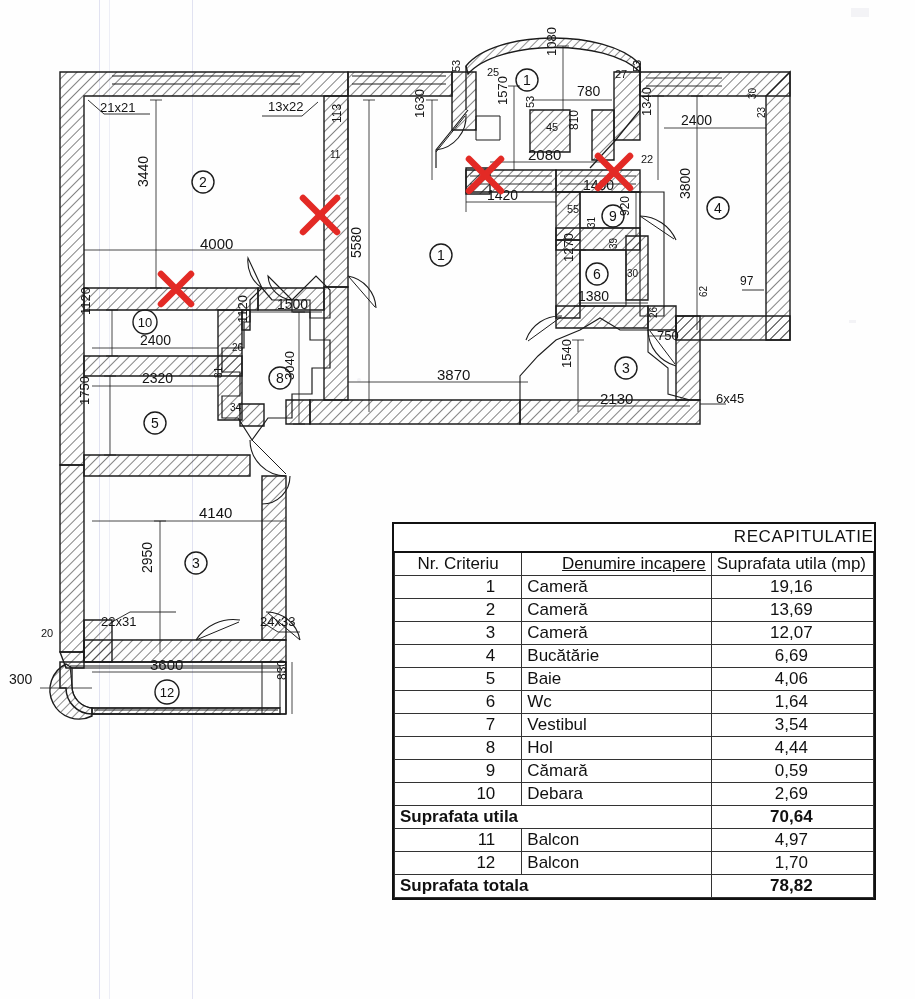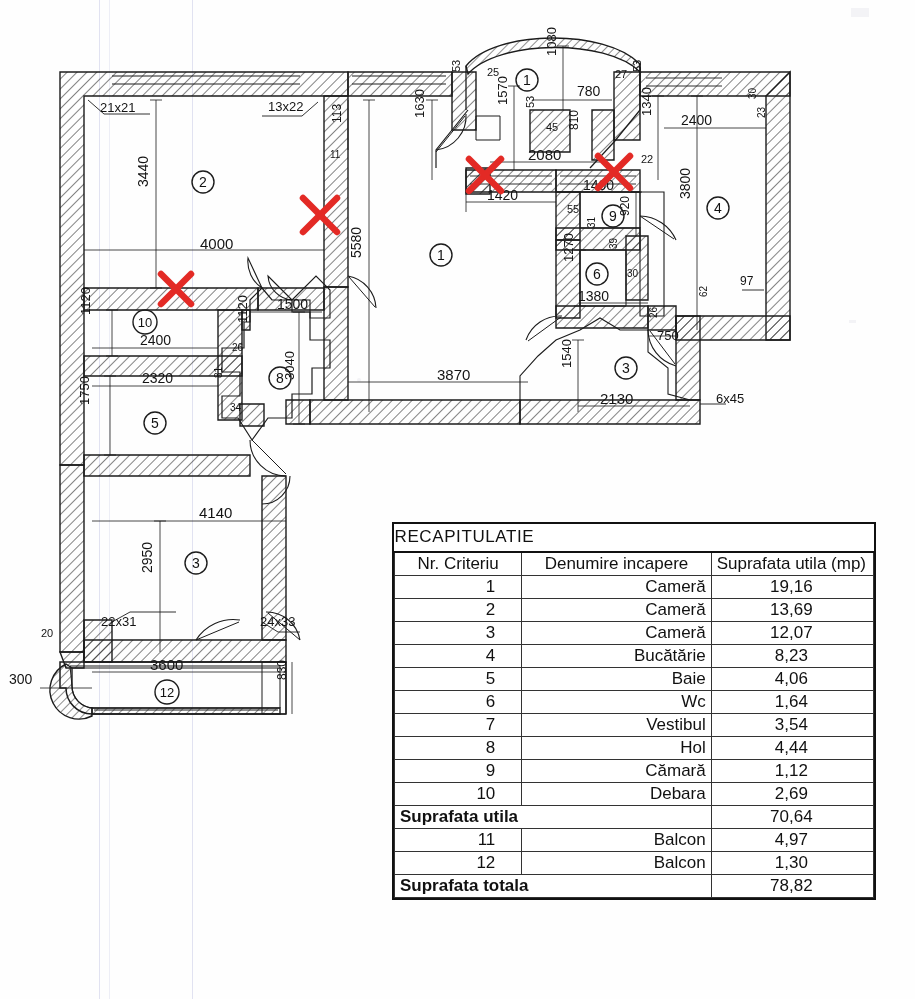--- a/index.html
+++ b/index.html
@@ -12,28 +12,28 @@
   .scan-artifact{position:absolute;background:#e9e9ee;opacity:.55;}
 
   svg.plan{position:absolute;left:0;top:0;width:915px;height:999px;}
 
   
   #recap{position:absolute;left:392px;top:522px;width:484px;border:2px solid #111;
          background:#fff;box-sizing:border-box;}
   #recap table{border-collapse:collapse;width:100%;}
   #recap th,#recap td{border:1px solid #333;padding:1px 5px;font-size:17px;line-height:20px;
         font-family:"Liberation Sans",sans-serif;white-space:nowrap;}
-  .t-title{text-align:left;font-size:19px;font-weight:400;letter-spacing:.6px;border:none !important;
+  .t-title{text-align:right;font-size:19px;font-weight:400;letter-spacing:.6px;border:none !important;
            border-bottom:2px solid #111 !important;padding:3px 0 4px !important;}
   .c-nr{width:107px;text-align:right;padding-right:26px !important;}
-  .c-name{width:190px;text-align:right;}
+  .c-name{width:190px;text-align:left;}
   .c-val{text-align:center;padding-right:7px !important;}
   .sum td{font-weight:bold;border-top:2px solid #111;border-bottom:2px solid #111;}
   .sum .c-span{text-align:left;}
-  .sum .c-val{font-weight:normal;font-size:18px;}
+  .sum .c-val{font-weight:bold;font-size:18px;}
 </style>
 </head>
 <body>
 
 <div id="root">
 
   <div class="scanline" style="left:99px;"></div>
   <div class="scanline b" style="left:109px;"></div>
   <div class="scanline" style="left:192px;"></div>
   <div class="scan-artifact" style="left:851px;top:8px;width:18px;height:9px;"></div>
@@ -382,21 +382,21 @@
   </svg>
 
   <div id="recap">
     <table>
       <tbody>
         <tr>
           <td class="t-title" colspan="3">RECAPITULATIE</td>
         </tr>
         <tr>
           <td class="c-nr" style="text-align:center;padding-right:5px !important;">Nr. Criteriu</td>
-          <td class="c-name" style="text-align:center;">Denumire incapere</td>
+          <td class="c-name" style="text-align:right;text-decoration:underline;">Denumire incapere</td>
           <td class="c-val" style="text-align:center;margin-top:32px;">Suprafata utila (mp)</td>
         </tr>
       </tbody>
       <tbody id="rows-body">
           <tr>
             <td class="c-nr">1</td>
             <td class="c-name">Cameră</td>
             <td class="c-val">19,16</td>
           </tr>
           <tr>
@@ -405,21 +405,21 @@
             <td class="c-val">13,69</td>
           </tr>
           <tr>
             <td class="c-nr">3</td>
             <td class="c-name">Cameră</td>
             <td class="c-val">12,07</td>
           </tr>
           <tr>
             <td class="c-nr">4</td>
             <td class="c-name">Bucătărie</td>
-            <td class="c-val">8,23</td>
+            <td class="c-val">6,69</td>
           </tr>
           <tr>
             <td class="c-nr">5</td>
             <td class="c-name">Baie</td>
             <td class="c-val">4,06</td>
           </tr>
           <tr>
             <td class="c-nr">6</td>
             <td class="c-name">Wc</td>
             <td class="c-val">1,64</td>
@@ -430,21 +430,21 @@
             <td class="c-val">3,54</td>
           </tr>
           <tr>
             <td class="c-nr">8</td>
             <td class="c-name">Hol</td>
             <td class="c-val">4,44</td>
           </tr>
           <tr>
             <td class="c-nr">9</td>
             <td class="c-name">Cămară</td>
-            <td class="c-val">1,12</td>
+            <td class="c-val">0,59</td>
           </tr>
           <tr>
             <td class="c-nr">10</td>
             <td class="c-name">Debara</td>
             <td class="c-val">2,69</td>
           </tr>
         </tbody>
       <tbody>
         <tr class="sum">
           <td class="c-span" colspan="2">Suprafata utila</td>
@@ -453,21 +453,21 @@
       </tbody>
       <tbody id="balcony-body">
           <tr>
             <td class="c-nr">11</td>
             <td class="c-name">Balcon</td>
             <td class="c-val">4,97</td>
           </tr>
           <tr>
             <td class="c-nr">12</td>
             <td class="c-name">Balcon</td>
-            <td class="c-val">1,30</td>
+            <td class="c-val">1,70</td>
           </tr>
         </tbody>
       <tbody>
         <tr class="sum">
           <td class="c-span" colspan="2">Suprafata totala</td>
           <td class="c-val">78,82</td>
         </tr>
       </tbody>
     </table>
   </div>

